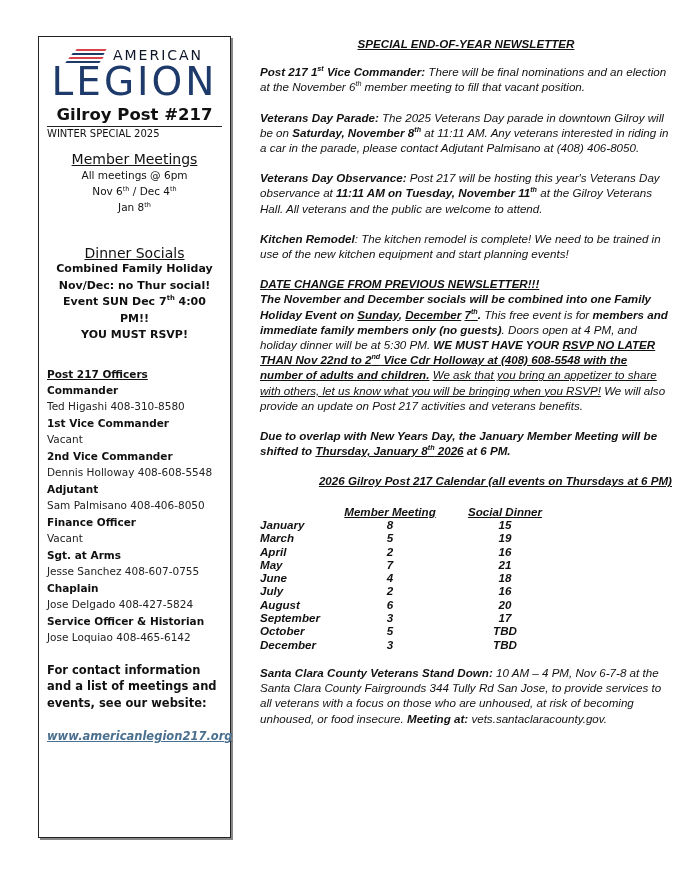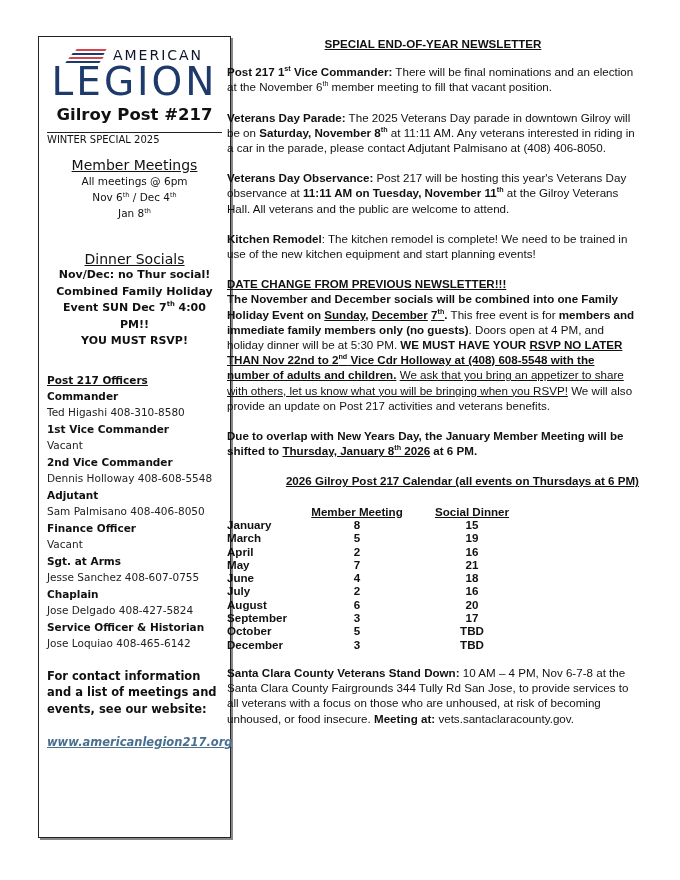--- a/index.html
+++ b/index.html
@@ -13,35 +13,35 @@
     border: 1px solid #222; box-shadow: 2px 2px 0 #888;
     box-sizing: border-box; padding: 6px 8px 0 8px;
     font-family: "DejaVu Sans", sans-serif;
   }
   .logo { text-align: center; color: #1d3a6b; margin-top: 4px; }
   .logo-top { display: flex; align-items: center; justify-content: center; gap: 3px; }
   .stripes { width: 44px; height: 14px; position: relative; }
   .stripes span { position: absolute; height: 2px; transform: skewX(-35deg); }
   .logo-american { font-size: 14px; letter-spacing: 2px; font-weight: normal; font-family: "DejaVu Sans", sans-serif; color: #0f172a; }
   .logo-legion { font-size: 39px; letter-spacing: 3px; line-height: 38px; font-weight: normal; color: #1d3a6b; font-family: "DejaVu Sans", sans-serif; }
-  .post-title { text-align: center; font-size: 16.5px; font-weight: bold; margin-top: 4px; padding-bottom: 8px; border-bottom: 1px solid #222; font-family: "DejaVu Sans", sans-serif; }
+  .post-title { text-align: center; font-size: 16.5px; font-weight: bold; margin-top: 4px; padding-bottom: 2px; border-bottom: 1px solid #222; font-family: "DejaVu Sans", sans-serif; }
   .edition { text-align: left; font-size: 10px; font-weight: normal; margin-top: 1px; }
   .sec-head { text-align: center; font-size: 14px; text-decoration: underline; margin-top: 12px; font-weight: 500; }
   .meet-line { text-align: center; font-size: 10.5px; line-height: 16px; }
   .dinner-head { margin-top: 30px; }
   .dinner-line { text-align: center; font-size: 11px; font-weight: bold; line-height: 16.5px; }
   .officers { margin-top: 22px; font-size: 10.5px; }
   .officers .o-head { font-weight: bold; text-decoration: underline; line-height: 16px; }
   .officers .o-role { font-weight: bold; line-height: 16.5px; }
   .officers .o-name { line-height: 16.5px; color: #222; }
   .contact { margin-top: 16px; font-size: 11.5px; font-weight: bold; line-height: 16.5px; }
   .website { margin-top: 18px; font-size: 11.5px; font-weight: bold; font-style: italic; color: #4a6f8f; text-decoration: underline; }
 
   
-  .main { position: absolute; left: 227px; top: 36px; width: 412px; font-size: 11.6px; line-height: 15.2px; }
+  .main { position: absolute; left: 260px; top: 36px; width: 412px; font-size: 11.6px; line-height: 15.2px; font-style: italic; }
   .main-title { text-align: center; font-weight: bold; text-decoration: underline; font-size: 11.6px; margin-bottom: 13px; }
   .para { margin: 0 0 15px 0; }
   .b { font-weight: bold; }
   .cal-title { text-align: right; font-weight: bold; text-decoration: underline; margin: 0 0 16px 0; }
   table.cal { border-collapse: collapse; font-weight: bold; font-size: 11.6px; margin-bottom: 14px; }
   table.cal td, table.cal th { padding: 0; line-height: 13.3px; }
   table.cal th { text-decoration: underline; font-weight: bold; }
   .c-month { width: 80px; text-align: left; }
   .c-meet { width: 100px; text-align: center; }
   .c-gap { width: 25px; }
@@ -65,22 +65,22 @@
   </div>
   <div class="post-title">Gilroy Post #217</div>
   <div class="edition">WINTER SPECIAL 2025</div>
 
   <div class="sec-head">Member Meetings</div>
   <div class="meet-line">All meetings @ 6pm</div>
   <div class="meet-line"><span>Nov 6</span><sup>th</sup><span> / Dec 4</span><sup>th</sup></div>
   <div class="meet-line"><span>Jan 8</span><sup>th</sup></div>
 
   <div class="sec-head dinner-head">Dinner Socials</div>
+  <div class="dinner-line">Combined Family Holiday</div>
   <div class="dinner-line">Nov/Dec: no Thur social!</div>
-  <div class="dinner-line">Combined Family Holiday</div>
   <div class="dinner-line"><span>Event SUN Dec 7</span><sup>th</sup><span> 4:00 PM!!</span></div>
   <div class="dinner-line">YOU MUST RSVP!</div>
 
   <div class="officers">
     <div class="o-head">Post 217 Officers</div>
     <div>
         <div class="o-role">Commander</div>
         <div class="o-name">Ted Higashi 408-310-8580</div>
       </div>
     <div>

